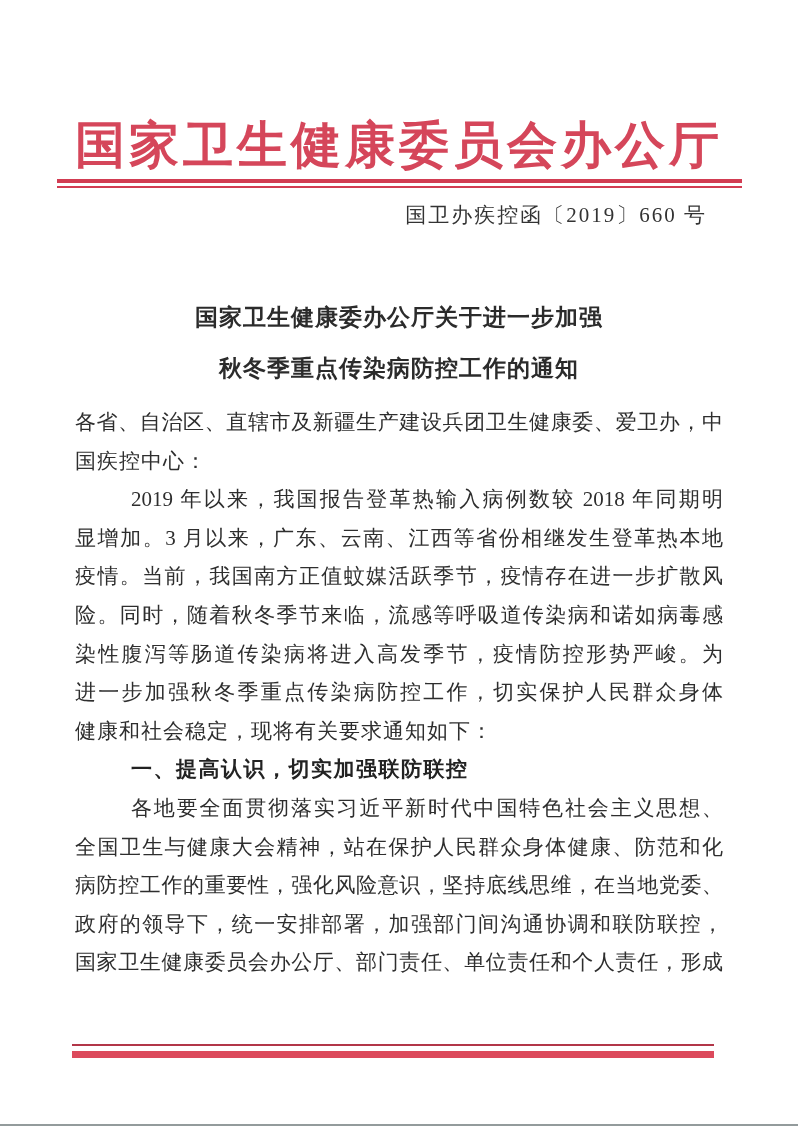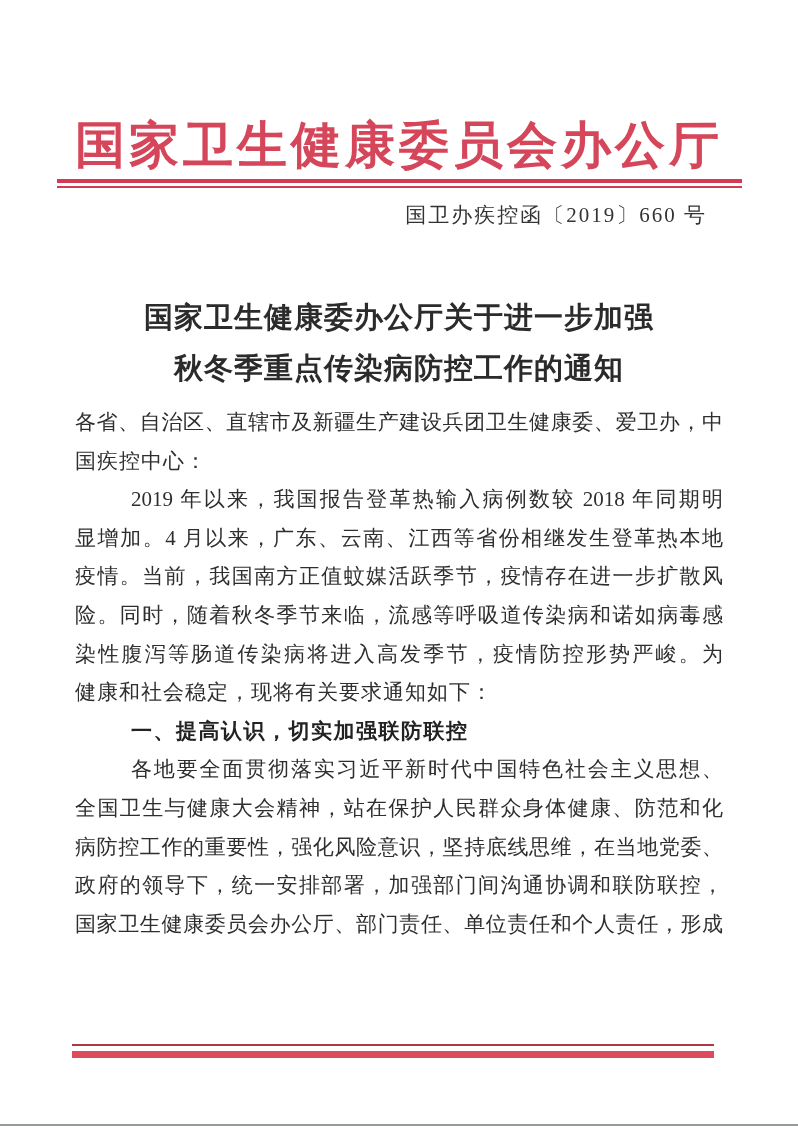--- a/index.html
+++ b/index.html
@@ -57,21 +57,21 @@
     white-space: nowrap;
   }
 
   
   .doc-title {
     position: absolute;
     top: 280px;
     left: 0;
     right: 0;
     text-align: center;
-    font-size: 29px;
+    font-size: 23px;
     font-weight: 700;
     color: #2b2b2b;
     line-height: 51px;
     letter-spacing: 1px;
   }
 
   
   .body-text {
     position: absolute;
     top: 391px;
@@ -143,24 +143,25 @@
 
   <div class="doc-title">
     <div>国家卫生健康委办公厅关于进一步加强</div>
     <div>秋冬季重点传染病防控工作的通知</div>
   </div>
 
   <div class="body-text">
     <div class="line">各省、自治区、直辖市及新疆生产建设兵团卫生健康委、爱卫办，中</div>
     <div class="line left">国疾控中心：</div>
     <div class="line indent">2019 年以来，我国报告登革热输入病例数较 2018 年同期明</div>
-    <div class="line">显增加。4 月以来，广东、云南、江西等省份相继发生登革热本地</div>
+    <div class="line">显增加。3 月以来，广东、云南、江西等省份相继发生登革热本地</div>
     <div class="line">疫情。当前，我国南方正值蚊媒活跃季节，疫情存在进一步扩散风</div>
     <div class="line">险。同时，随着秋冬季节来临，流感等呼吸道传染病和诺如病毒感</div>
     <div class="line">染性腹泻等肠道传染病将进入高发季节，疫情防控形势严峻。为</div>
+    <div class="line">进一步加强秋冬季重点传染病防控工作，切实保护人民群众身体</div>
     <div class="line left">健康和社会稳定，现将有关要求通知如下：</div>
     <div class="line indent bold left">一、提高认识，切实加强联防联控</div>
     <div class="line indent">各地要全面贯彻落实习近平新时代中国特色社会主义思想、</div>
     <div class="line">全国卫生与健康大会精神，站在保护人民群众身体健康、防范和化</div>
     <div class="line">病防控工作的重要性，强化风险意识，坚持底线思维，在当地党委、</div>
     <div class="line">政府的领导下，统一安排部署，加强部门间沟通协调和联防联控，</div>
     <div class="line">国家卫生健康委员会办公厅、部门责任、单位责任和个人责任，形成</div>
   </div>
 
   <div class="bottom-rule-thin"></div>

